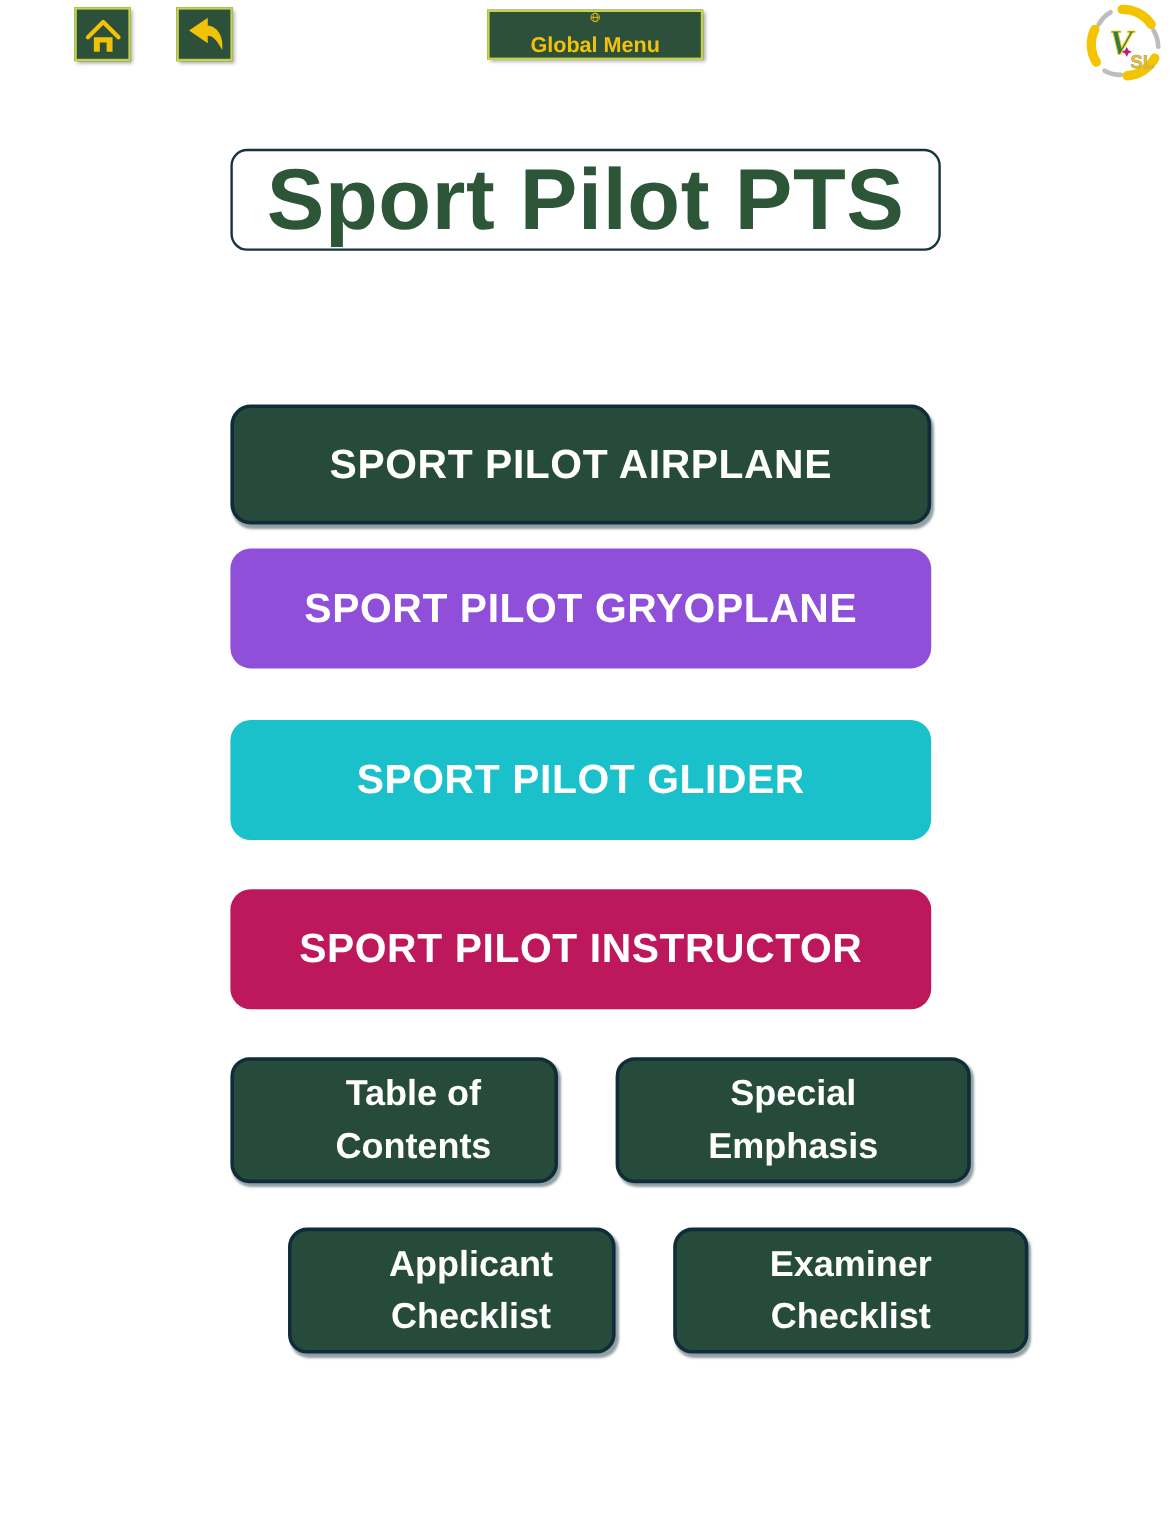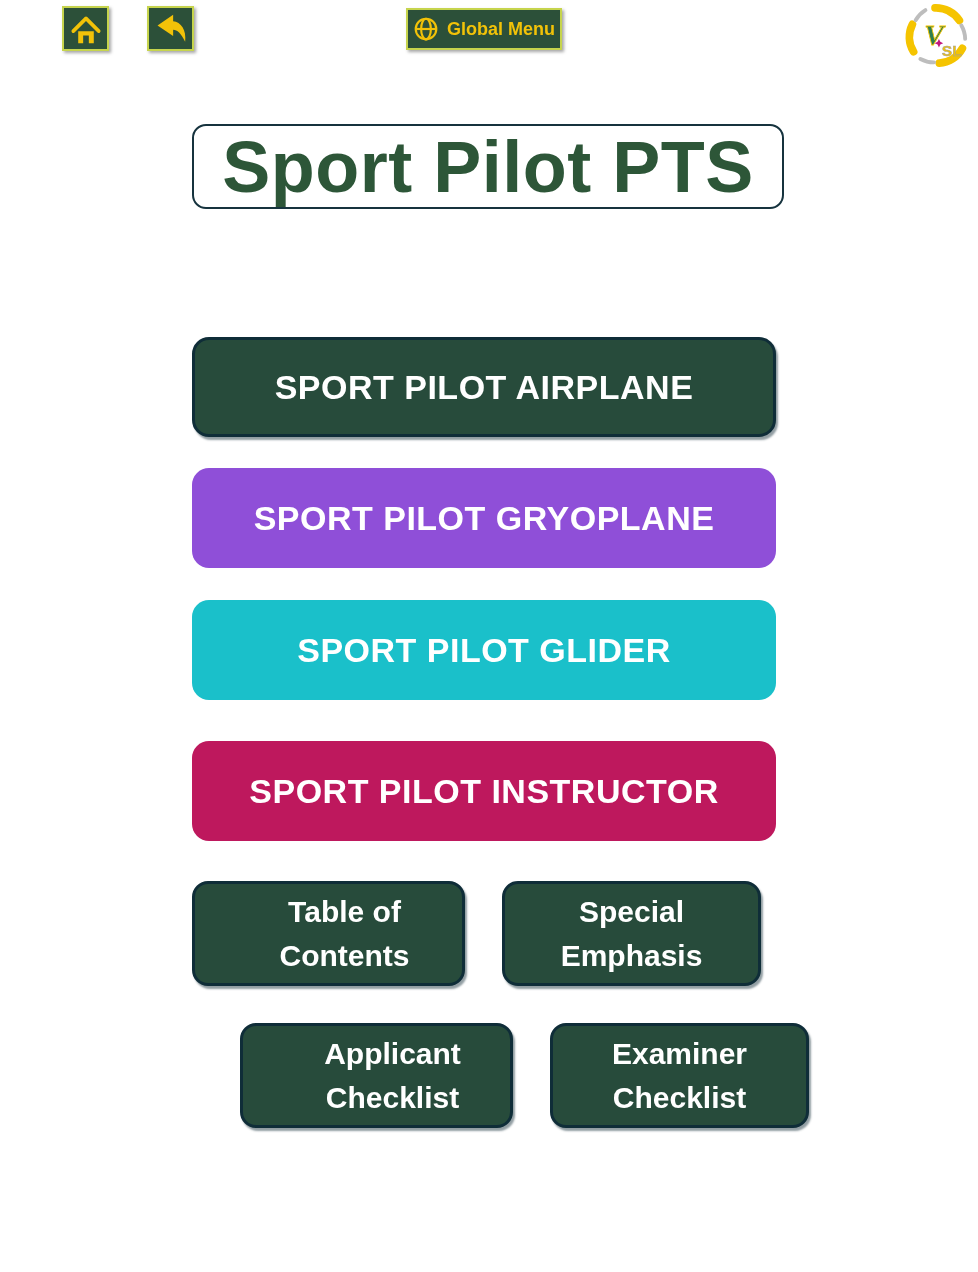--- a/index.html
+++ b/index.html
@@ -23,30 +23,31 @@
     display: flex; align-items: center; justify-content: center;
     cursor: pointer;
     padding: 0;
   }
   .home-btn { left: 62px; top: 6px; }
   .back-btn { left: 147px; top: 6px; }
 
   .global-menu-btn {
     position: absolute;
     left: 406px; top: 8px;
-    width: 156px; height: 42px;
+    width: 180px; height: 42px;
     background: #2C5039;
     border: 2px solid #C6D44D;
     box-shadow: 2px 2px 3px rgba(0,0,0,0.35);
     display: flex; align-items: center; justify-content: center;
     gap: 8px;
     color: #F2C208;
     font-weight: bold;
     font-size: 18px;
     cursor: pointer;
+    flex-direction: column;
   }
 
   .logo {
     position: absolute;
     left: 903px; top: 2px;
     width: 68px; height: 68px;
   }
 
   
   .title-box {
@@ -103,21 +104,21 @@
     font-size: 30px;
     line-height: 44px;
     white-space: pre-line;
     text-align: center;
     display: flex; align-items: center; justify-content: center;
     cursor: pointer;
   }
   .sec-row-1 { top: 881px; }
   .sec-row-2 { top: 1023px; margin-left: 48px; }
   .sec-col-left  { left: 192px; width: 273px; padding-left: 32px; }
-  .sec-col-right { left: 502px; width: 259px; }
+  .sec-col-right { left: 513px; width: 296px; }
 </style>
 </head>
 <body>
 
 <div class="page">
 
   <button class="icon-btn home-btn">
     <svg width="36" height="34" viewBox="0 0 48 48">
       <path d="M6 27 L24 9 L42 27" fill="none" stroke="#F2C208" stroke-width="5" stroke-linecap="round" stroke-linejoin="round"></path>
       <path d="M13 27 h22 v17 h-7 v-11 h-8 v11 h-7 z" fill="#F2C208"></path>
@@ -160,21 +161,21 @@
       <text x="40" y="56" font-family="Liberation Sans, sans-serif" font-size="16" font-weight="bold" fill="#F2C208" stroke="#9E9E9E" stroke-width="0.5">SL</text>
     </svg>
   </div>
 
   <div class="title-box">
     <h1>Sport Pilot PTS</h1>
   </div>
 
   <button class="main-btn main-btn-1 bordered" style="background: rgb(39, 75, 59);">SPORT PILOT AIRPLANE</button>
 
-  <button class="main-btn main-btn-2" style="background: rgb(143, 79, 216); margin-top: 11px;">SPORT PILOT GRYOPLANE</button>
+  <button class="main-btn main-btn-2" style="background: rgb(143, 79, 216);">SPORT PILOT GRYOPLANE</button>
 
   <button class="main-btn main-btn-3" style="background: rgb(26, 192, 202);">SPORT PILOT GLIDER</button>
 
   <button class="main-btn main-btn-4" style="background: #be185d;">SPORT PILOT INSTRUCTOR</button>
 
   <button class="sec-btn sec-row-1 sec-col-left" style="background: rgb(39, 75, 59);">Table of
 Contents</button>
 
   <button class="sec-btn sec-row-1 sec-col-right" style="background: rgb(39, 75, 59);">Special
 Emphasis</button>

